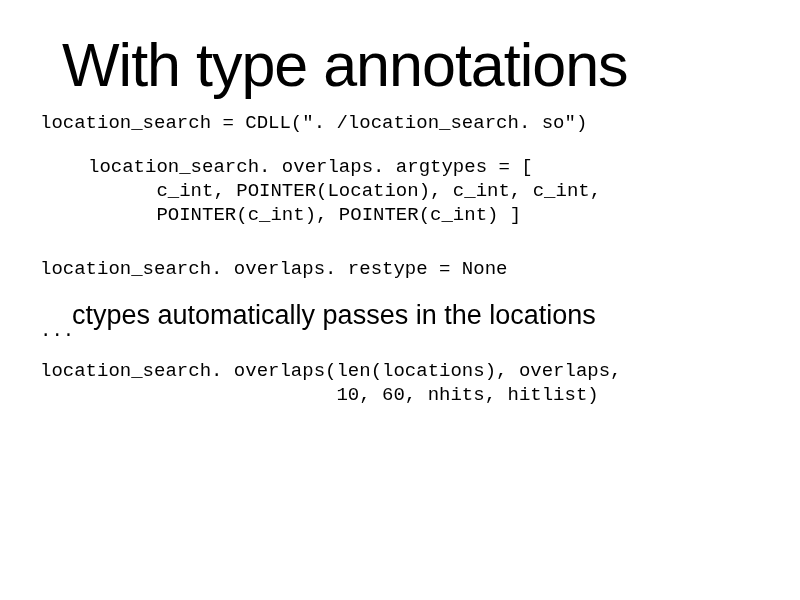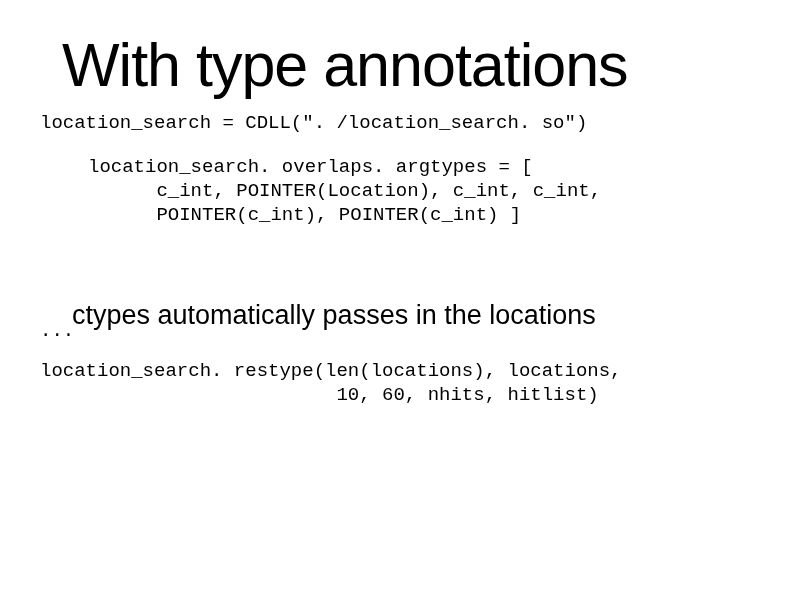--- a/index.html
+++ b/index.html
@@ -56,20 +56,21 @@
 
 <div class="slide">
   <div class="title">With type annotations</div>
 
   <div class="code code-line1">location_search = CDLL(". /location_search. so")</div>
 
   <div class="code code-block2">location_search. overlaps. argtypes = [
       c_int, POINTER(Location), c_int, c_int,
       POINTER(c_int), POINTER(c_int) ]</div>
 
+  <div class="code code-line3">location_search. overlaps. restype = None</div>
 
   <div class="subcaption">ctypes automatically passes in the locations</div>
 
   <div class="code-ellipsis">...</div>
 
-  <div class="code code-block4">location_search. restype(len(locations), locations,
+  <div class="code code-block4">location_search. overlaps(len(locations), overlaps,
                           10, 60, nhits, hitlist)</div>
 </div>
 
 </body></html>

